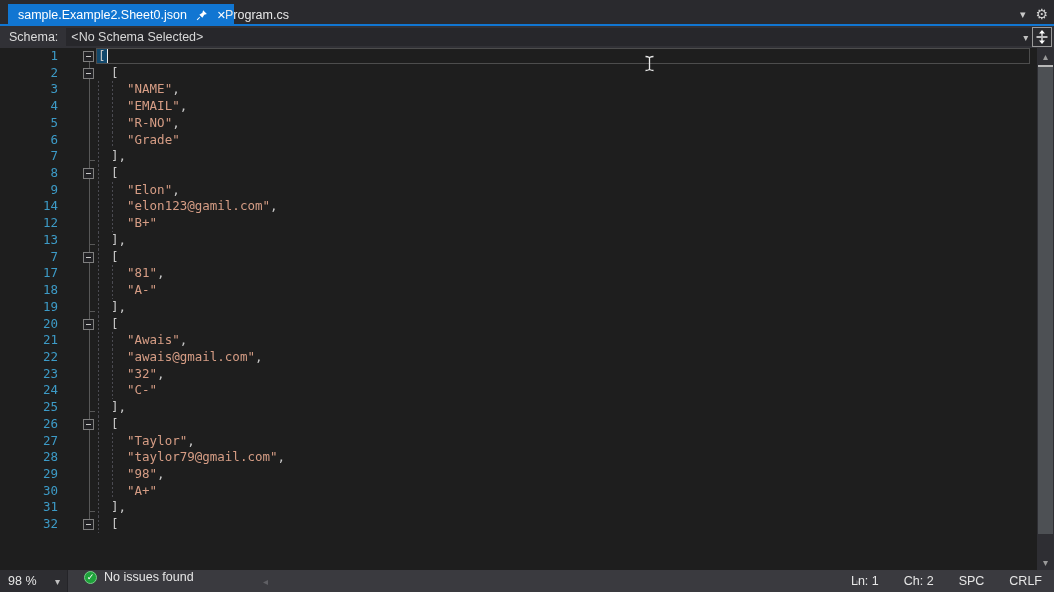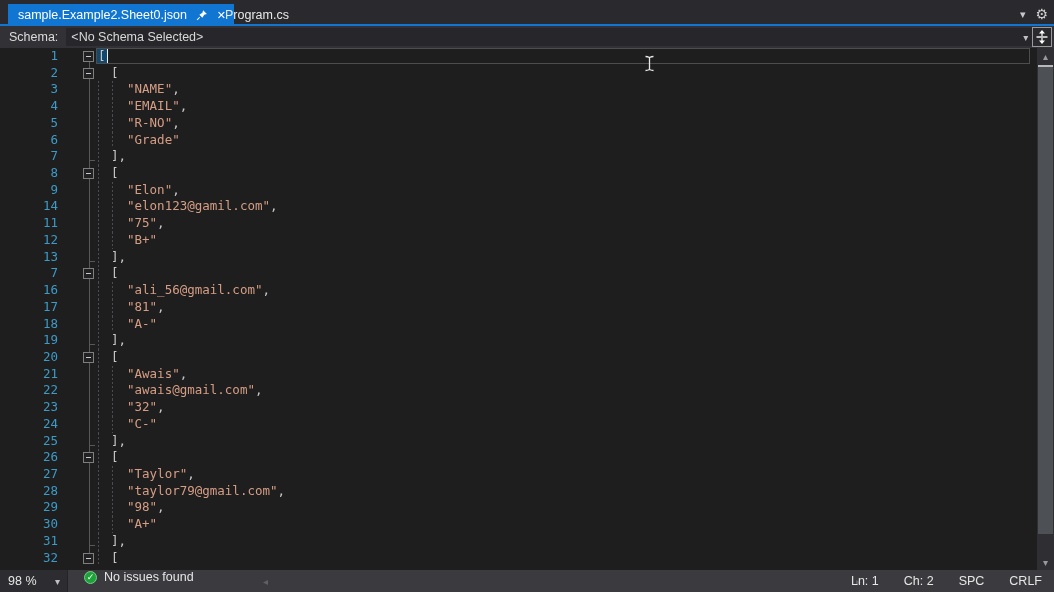--- a/index.html
+++ b/index.html
@@ -126,25 +126,23 @@
       <div class="line"><div class="gutter">1</div><div class="foldcol"><div class="fold-box"></div><div class="scope-line below-box"></div></div><div class="code" style="padding-left: 0px;"><span class="tok-bracket bracket-hl">[</span></div><div class="cur-border"></div><div class="caret"></div></div>
       <div class="line"><div class="gutter">2</div><div class="foldcol"><div class="scope-line above-box"></div><div class="fold-box"></div><div class="scope-line below-box"></div></div><div class="code" style="padding-left: 14px;"><span class="tok-bracket">[</span></div></div>
       <div class="line"><div class="gutter">3</div><div class="foldcol"><div class="scope-line"></div></div><div class="code" style="padding-left: 30px;"><div class="guide" style="left: 1px;"></div><div class="guide" style="left: 15px;"></div><span class="tok-string">"NAME"</span><span class="tok-comma">,</span></div></div>
       <div class="line"><div class="gutter">4</div><div class="foldcol"><div class="scope-line"></div></div><div class="code" style="padding-left: 30px;"><div class="guide" style="left: 1px;"></div><div class="guide" style="left: 15px;"></div><span class="tok-string">"EMAIL"</span><span class="tok-comma">,</span></div></div>
       <div class="line"><div class="gutter">5</div><div class="foldcol"><div class="scope-line"></div></div><div class="code" style="padding-left: 30px;"><div class="guide" style="left: 1px;"></div><div class="guide" style="left: 15px;"></div><span class="tok-string">"R-NO"</span><span class="tok-comma">,</span></div></div>
       <div class="line"><div class="gutter">6</div><div class="foldcol"><div class="scope-line"></div></div><div class="code" style="padding-left: 30px;"><div class="guide" style="left: 1px;"></div><div class="guide" style="left: 15px;"></div><span class="tok-string">"Grade"</span></div></div>
       <div class="line"><div class="gutter">7</div><div class="foldcol"><div class="scope-line"></div><div class="scope-stub"></div></div><div class="code" style="padding-left: 14px;"><div class="guide" style="left: 1px;"></div><span class="tok-bracket">],</span></div></div>
       <div class="line"><div class="gutter">8</div><div class="foldcol"><div class="scope-line above-box"></div><div class="fold-box"></div><div class="scope-line below-box"></div></div><div class="code" style="padding-left: 14px;"><div class="guide" style="left: 1px;"></div><span class="tok-bracket">[</span></div></div>
       <div class="line"><div class="gutter">9</div><div class="foldcol"><div class="scope-line"></div></div><div class="code" style="padding-left: 30px;"><div class="guide" style="left: 1px;"></div><div class="guide" style="left: 15px;"></div><span class="tok-string">"Elon"</span><span class="tok-comma">,</span></div></div>
       <div class="line"><div class="gutter">14</div><div class="foldcol"><div class="scope-line"></div></div><div class="code" style="padding-left: 30px;"><div class="guide" style="left: 1px;"></div><div class="guide" style="left: 15px;"></div><span class="tok-string">"elon123@gamil.com"</span><span class="tok-comma">,</span></div></div>
-      <div class="line"><div class="gutter">11</div><div class="foldcol"><div class="scope-line"></div></div><div class="code" style="padding-left: 30px;"><div class="guide" style="left: 1px;"></div><div class="guide" style="left: 15px;"></div><span class="tok-string">"75"</span><span class="tok-comma">,</span></div></div>
       <div class="line"><div class="gutter">12</div><div class="foldcol"><div class="scope-line"></div></div><div class="code" style="padding-left: 30px;"><div class="guide" style="left: 1px;"></div><div class="guide" style="left: 15px;"></div><span class="tok-string">"B+"</span></div></div>
       <div class="line"><div class="gutter">13</div><div class="foldcol"><div class="scope-line"></div><div class="scope-stub"></div></div><div class="code" style="padding-left: 14px;"><div class="guide" style="left: 1px;"></div><span class="tok-bracket">],</span></div></div>
       <div class="line"><div class="gutter">7</div><div class="foldcol"><div class="scope-line above-box"></div><div class="fold-box"></div><div class="scope-line below-box"></div></div><div class="code" style="padding-left: 14px;"><div class="guide" style="left: 1px;"></div><span class="tok-bracket">[</span></div></div>
-      <div class="line"><div class="gutter">16</div><div class="foldcol"><div class="scope-line"></div></div><div class="code" style="padding-left: 30px;"><div class="guide" style="left: 1px;"></div><div class="guide" style="left: 15px;"></div><span class="tok-string">"ali_56@gmail.com"</span><span class="tok-comma">,</span></div></div>
       <div class="line"><div class="gutter">17</div><div class="foldcol"><div class="scope-line"></div></div><div class="code" style="padding-left: 30px;"><div class="guide" style="left: 1px;"></div><div class="guide" style="left: 15px;"></div><span class="tok-string">"81"</span><span class="tok-comma">,</span></div></div>
       <div class="line"><div class="gutter">18</div><div class="foldcol"><div class="scope-line"></div></div><div class="code" style="padding-left: 30px;"><div class="guide" style="left: 1px;"></div><div class="guide" style="left: 15px;"></div><span class="tok-string">"A-"</span></div></div>
       <div class="line"><div class="gutter">19</div><div class="foldcol"><div class="scope-line"></div><div class="scope-stub"></div></div><div class="code" style="padding-left: 14px;"><div class="guide" style="left: 1px;"></div><span class="tok-bracket">],</span></div></div>
       <div class="line"><div class="gutter">20</div><div class="foldcol"><div class="scope-line above-box"></div><div class="fold-box"></div><div class="scope-line below-box"></div></div><div class="code" style="padding-left: 14px;"><div class="guide" style="left: 1px;"></div><span class="tok-bracket">[</span></div></div>
       <div class="line"><div class="gutter">21</div><div class="foldcol"><div class="scope-line"></div></div><div class="code" style="padding-left: 30px;"><div class="guide" style="left: 1px;"></div><div class="guide" style="left: 15px;"></div><span class="tok-string">"Awais"</span><span class="tok-comma">,</span></div></div>
       <div class="line"><div class="gutter">22</div><div class="foldcol"><div class="scope-line"></div></div><div class="code" style="padding-left: 30px;"><div class="guide" style="left: 1px;"></div><div class="guide" style="left: 15px;"></div><span class="tok-string">"awais@gmail.com"</span><span class="tok-comma">,</span></div></div>
       <div class="line"><div class="gutter">23</div><div class="foldcol"><div class="scope-line"></div></div><div class="code" style="padding-left: 30px;"><div class="guide" style="left: 1px;"></div><div class="guide" style="left: 15px;"></div><span class="tok-string">"32"</span><span class="tok-comma">,</span></div></div>
       <div class="line"><div class="gutter">24</div><div class="foldcol"><div class="scope-line"></div></div><div class="code" style="padding-left: 30px;"><div class="guide" style="left: 1px;"></div><div class="guide" style="left: 15px;"></div><span class="tok-string">"C-"</span></div></div>
       <div class="line"><div class="gutter">25</div><div class="foldcol"><div class="scope-line"></div><div class="scope-stub"></div></div><div class="code" style="padding-left: 14px;"><div class="guide" style="left: 1px;"></div><span class="tok-bracket">],</span></div></div>
       <div class="line"><div class="gutter">26</div><div class="foldcol"><div class="scope-line above-box"></div><div class="fold-box"></div><div class="scope-line below-box"></div></div><div class="code" style="padding-left: 14px;"><div class="guide" style="left: 1px;"></div><span class="tok-bracket">[</span></div></div>

